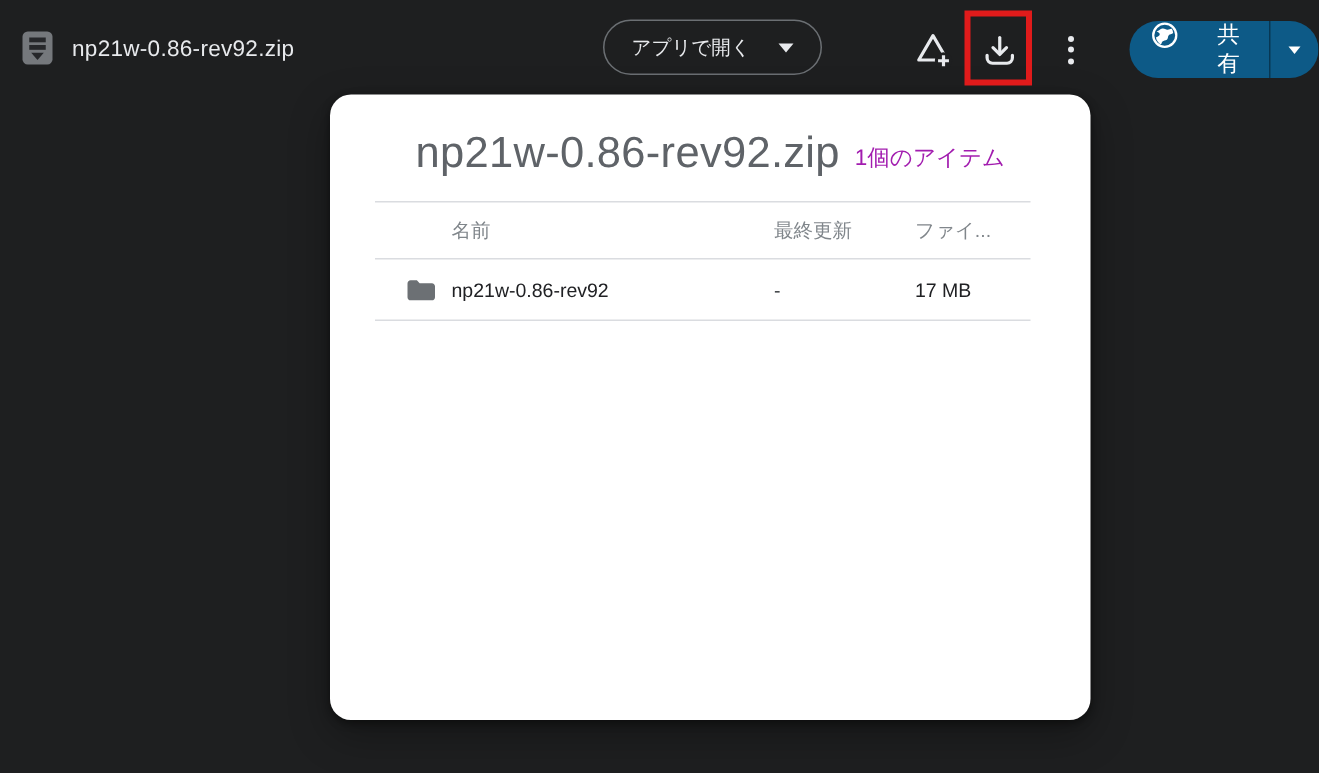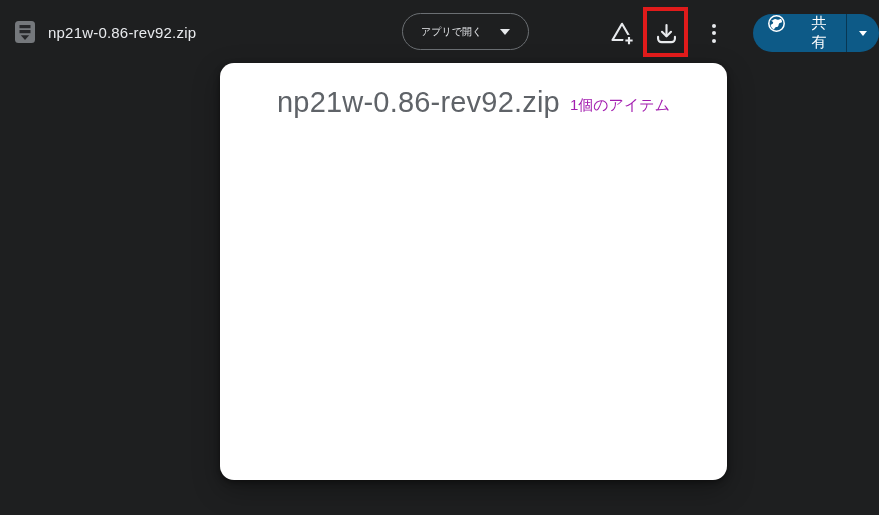--- a/index.html
+++ b/index.html
@@ -18,21 +18,21 @@
     position: absolute; left: 14px; top: 0; height: 64px;
     display: flex; align-items: center; gap: 12px;
   }
   .file-info .fname { font-size: 15px; color: #e8eaed; letter-spacing: .2px; }
 
   .open-with {
     position: absolute; left: 402px; top: 13px; height: 37px;
     display: flex; align-items: center; gap: 18px;
     padding: 0 18px;
     border: 1px solid #6b6f73; border-radius: 19px;
-    background: transparent; color: #e8eaed; font-size: 10px;
+    background: transparent; color: #e8eaed; font-size: 13px;
     cursor: pointer;
   }
   .caret-down {
     width: 0; height: 0;
     border-left: 5px solid transparent;
     border-right: 5px solid transparent;
     border-top: 6px solid #e8eaed;
   }
 
   .icon-btn {
@@ -168,14 +168,36 @@
 
 </div>
 
 <div class="card">
 
   <div class="card-title-row">
     <span class="card-title">np21w-0.86-rev92.zip</span>
     <span class="card-item-count">1個のアイテム</span>
   </div>
 
+  <div class="table-wrap">
+    <div class="tdivider"></div>
+
+    <div class="trow thead-row">
+      <span class="c-name">名前</span>
+      <span class="c-mod">最終更新</span>
+      <span class="c-size">ファイ...</span>
+    </div>
+
+    <div class="trow tbody-row">
+      <span class="c-name">
+        <span style="display:flex;">
+          <svg width="20" height="17" viewBox="0 0 24 20">
+            <path d="M2 4.5C2 3.1 3.1 2 4.5 2h5l2.2 2.3h9.8c1.4 0 2.5 1.1 2.5 2.5v8.7c0 1.4-1.1 2.5-2.5 2.5h-17C3.1 18 2 16.9 2 15.5z" fill="#6c7074"></path>
+          </svg>
+        </span>
+        <span>np21w-0.86-rev92</span>
+      </span>
+      <span class="c-mod">-</span>
+      <span class="c-size">17 MB</span>
+    </div>
+  </div>
 
 </div>
 
 </body></html>

